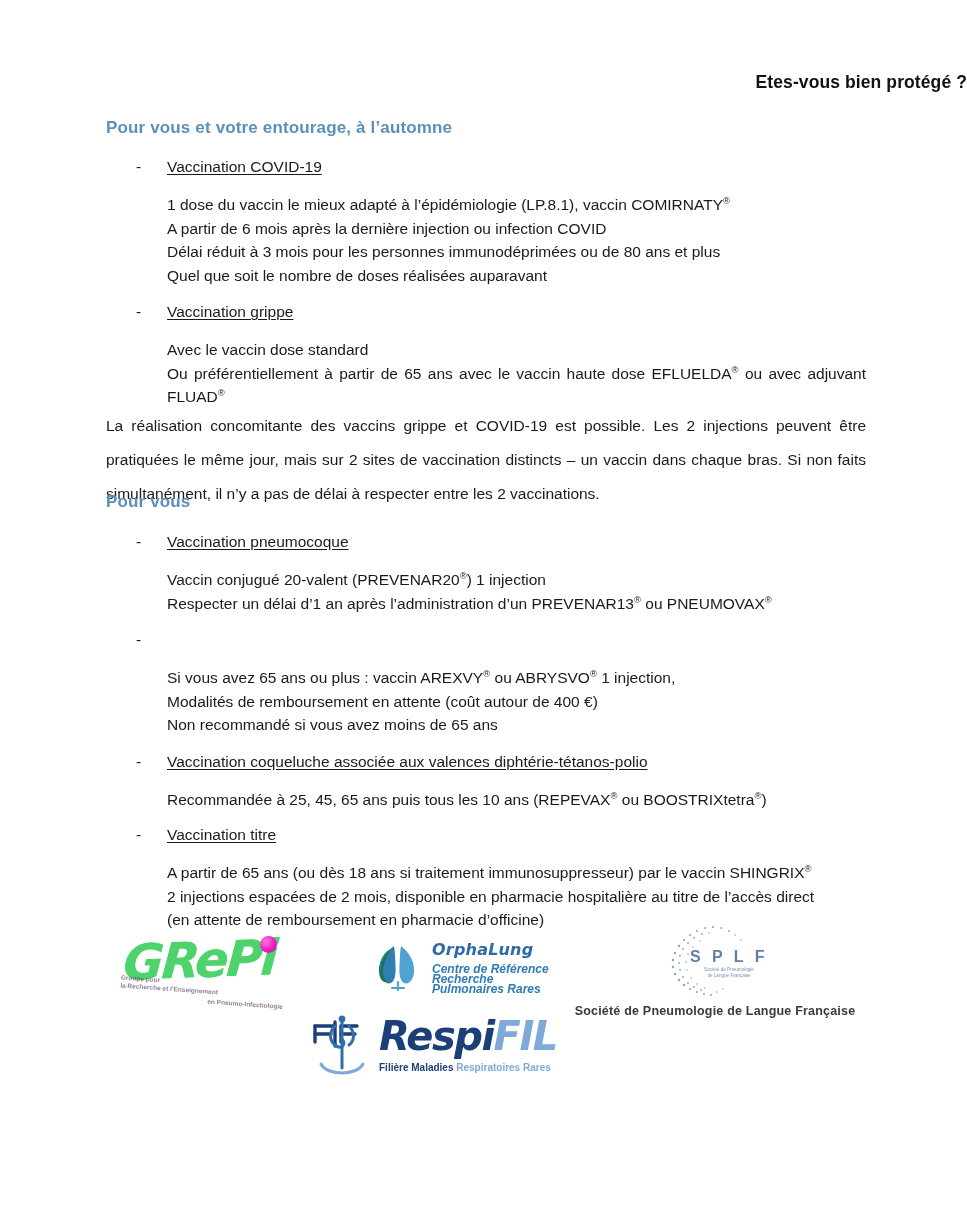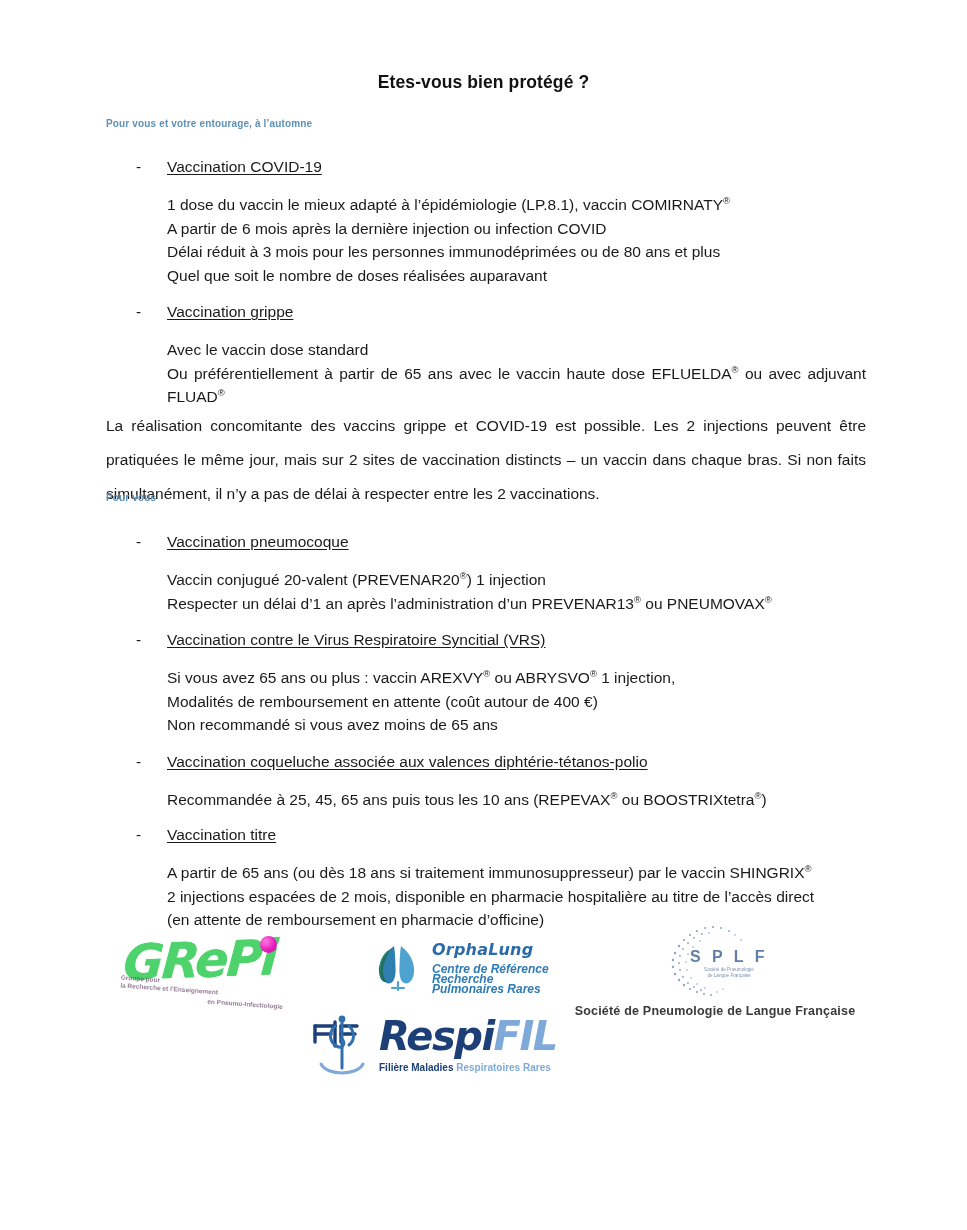--- a/index.html
+++ b/index.html
@@ -23,32 +23,32 @@
     height: 1230px;
     background: #ffffff;
   }
 
   
   .doc-title {
     position: absolute;
     left: 0;
     top: 72px;
     width: 967px;
-    text-align: center;
+    text-align: right;
     font-size: 17.5px;
     font-weight: bold;
     color: #121212;
     letter-spacing: 0.1px;
   }
 
   
   .section-heading {
     position: absolute;
     left: 106px;
-    font-size: 10px;
+    font-size: 17px;
     font-weight: bold;
     color: #5d90b8;
     letter-spacing: 0.15px;
     white-space: nowrap;
   }
   #heading-automne { top: 118px; }
   #heading-pourvous { top: 492px; }
 
   
   .bullet-block {
@@ -310,21 +310,20 @@
     </div>
     <div class="bullet-lines">
       <div class="bullet-line">Vaccin conjugué 20-valent (PREVENAR20<sup class="reg">®</sup>) 1 injection</div>
       <div class="bullet-line">Respecter un délai d’1 an après l’administration d’un PREVENAR13<sup class="reg">®</sup> ou PNEUMOVAX<sup class="reg">®</sup></div>
     </div>
   </div>
 
   <div class="bullet-block" id="block-vrs" style="top:628px;">
     <div class="bullet-row">
       <span class="bullet-dash">-</span>
-      <span class="bullet-title">Vaccination contre le Virus Respiratoire Syncitial (VRS)</span>
     </div>
     <div class="bullet-lines">
       <div class="bullet-line">Si vous avez 65 ans ou plus : vaccin AREXVY<sup class="reg">®</sup> ou ABRYSVO<sup class="reg">®</sup> 1 injection,</div>
       <div class="bullet-line">Modalités de remboursement en attente (coût autour de 400 €)</div>
       <div class="bullet-line">Non recommandé si vous avez moins de 65 ans</div>
     </div>
   </div>
 
   <div class="bullet-block" id="block-coqueluche" style="top:750px;">
     <div class="bullet-row">

